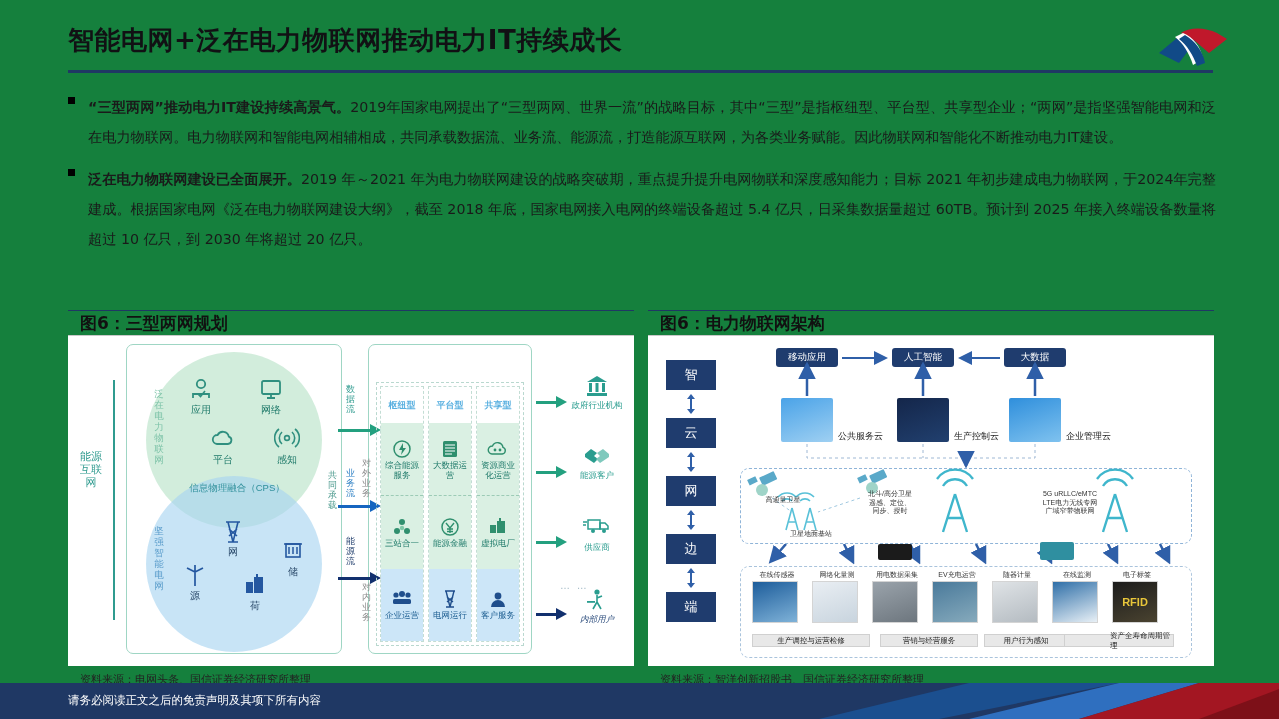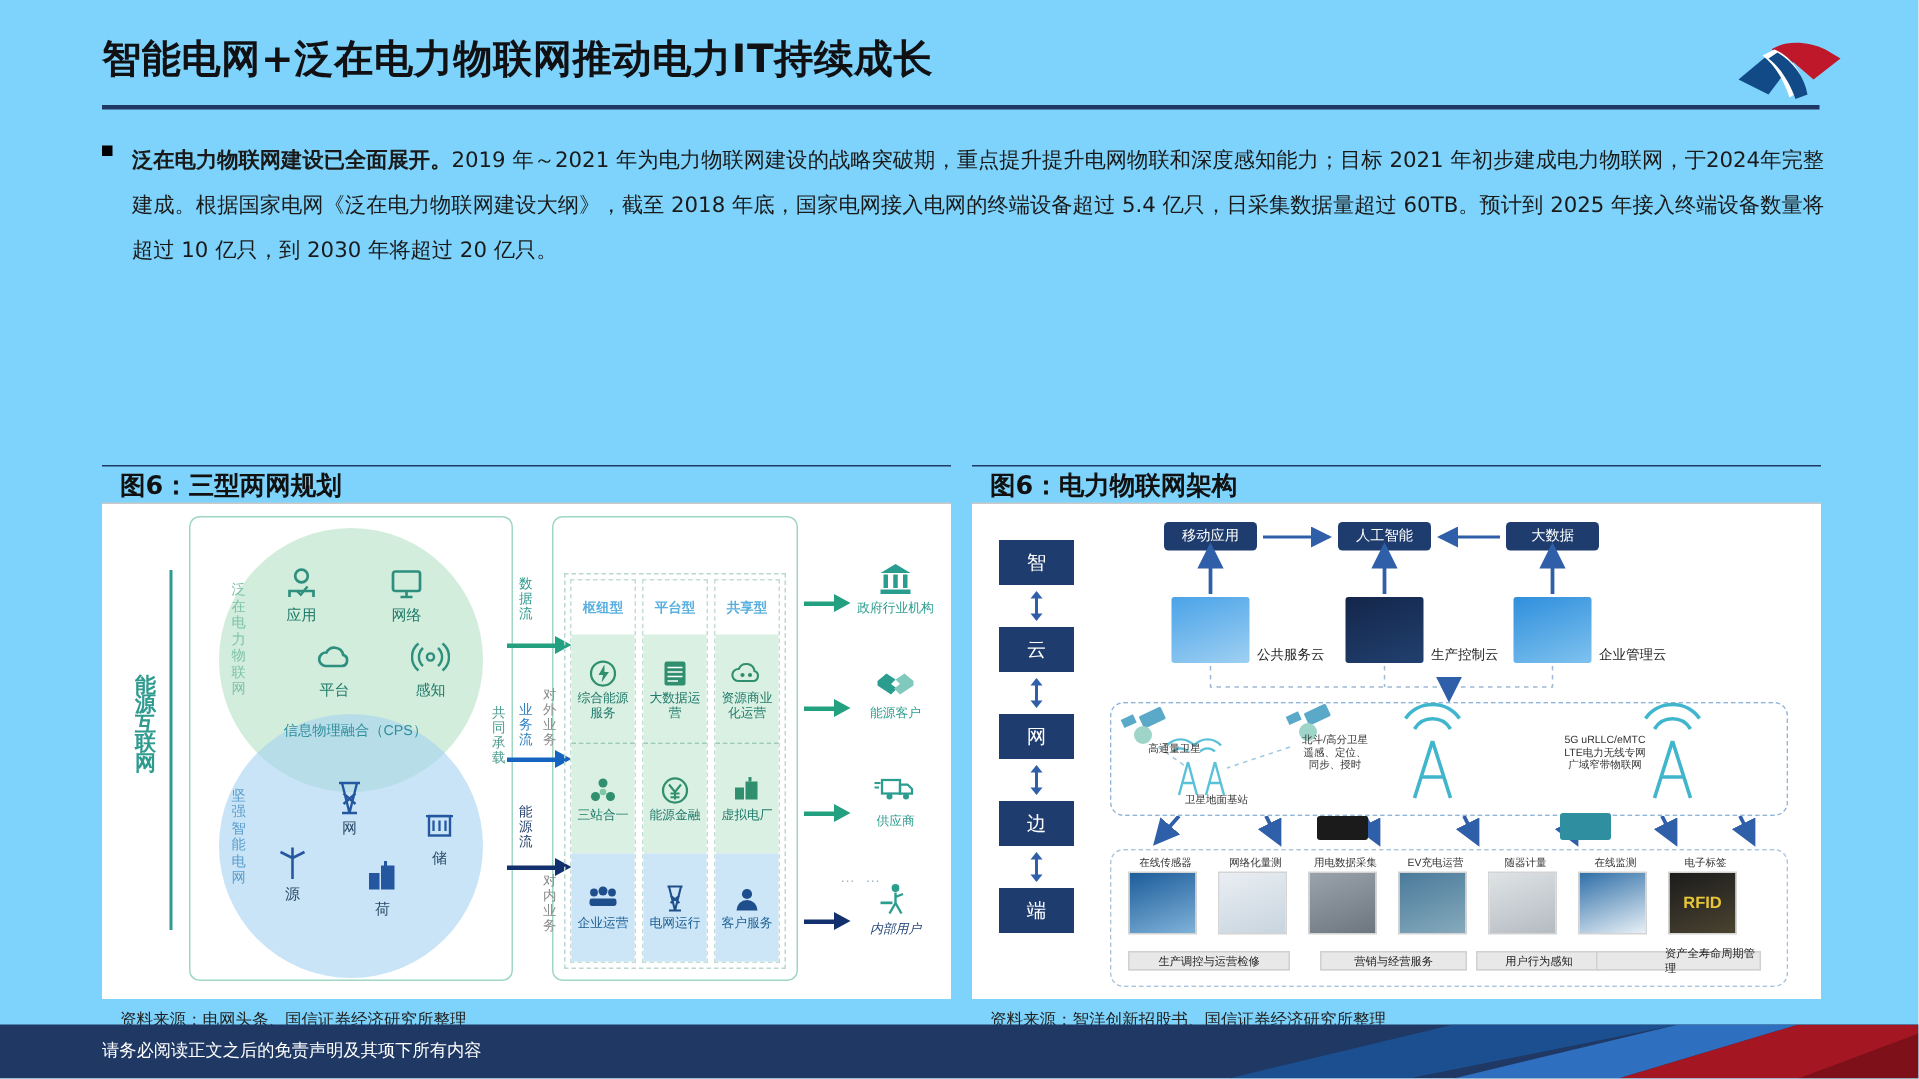--- a/index.html
+++ b/index.html
@@ -1,21 +1,21 @@
 <!DOCTYPE html>
 <html><head>
 <meta charset="utf-8">
 <style>
   * { box-sizing: border-box; margin: 0; padding: 0; }
   html, body {
     width: 1279px; height: 719px;
     font-family: "Liberation Sans", "DejaVu Sans", sans-serif;
     background: #ffffff; overflow: hidden;
   }
-  #slide { position: relative; width: 1279px; height: 719px; background: #7dd3fc; }
+  #slide { position: relative; width: 1279px; height: 719px; background: #15803d; }
 
   
   #header { position: absolute; left: 0; top: 0; width: 1279px; height: 88px; }
   #title-block { position: absolute; left: 68px; top: 22px; width: 800px; }
   #slide-title {
     font-family: "DejaVu Sans", sans-serif;
     font-size: 26px; font-weight: bold; color: #111114;
     letter-spacing: 0.5px; white-space: nowrap; line-height: 36px;
   }
   #title-rule { position: absolute; left: 68px; top: 70px; width: 1145px; height: 3px; background: #1f3864; }
@@ -49,21 +49,21 @@
   .fig-foot { height: 28px; border-bottom: 1.5px solid #1f3864; display: flex; align-items: center; padding-left: 12px; }
   .fig-source { font-family: "DejaVu Sans", sans-serif; font-size: 11px; color: #222; }
 
   
   #ld { position: absolute; left: 0; top: 4px; width: 566px; height: 322px; }
   .ld-panel { position: absolute; border: 1px solid #9fd6c4; border-radius: 7px; }
   #ld-left-panel { left: 58px; top: 4px; width: 216px; height: 310px; }
   #ld-right-panel { left: 300px; top: 4px; width: 164px; height: 310px; }
   #ld-energy-net {
     position: absolute; left: 10px; top: 110px; width: 26px;
-    font-size: 14px; font-weight: bold; color: #2f9b8f; line-height: 13px; text-align: right;
+    font-size: 11px; font-weight: normal; color: #2f9b8f; line-height: 13px; text-align: center;
   }
   #ld-energy-bar { position: absolute; left: 45px; top: 40px; width: 2px; height: 240px; background: #2f9b8f; }
   .venn { position: absolute; border-radius: 50%; }
   #venn-top { left: 78px; top: 12px; width: 176px; height: 176px; background: rgba(173,222,191,.55); }
   #venn-bot { left: 78px; top: 136px; width: 176px; height: 176px; background: rgba(166,212,240,.62); }
   .venn-side-label { position: absolute; width: 14px; font-size: 9.5px; line-height: 11px; color: #6fb79f; text-align: center; }
   #venn-lbl-top { left: 84px; top: 48px; color: #7dc3a8; }
   #venn-lbl-bot { left: 84px; top: 185px; color: #5b9dcb; }
   .venn-item { position: absolute; width: 54px; text-align: center; }
   .venn-item .glyph { display: block; height: 26px; }
@@ -143,20 +143,26 @@
         <path d="M28 10 C38 16, 46 26, 48 38 L40 41 C36 30, 30 20, 22 14 Z" fill="#114a87"></path>
       </svg>
     </div>
   </div>
 
   <div id="body-text">
     <div class="bullet-row">
       <span class="bullet-mark">
           <i></i>
         </span>
+      <p class="bullet-body"><b>“三型两网”推动电力IT建设持续高景气。</b><span>2019年国家电网提出了“三型两网、世界一流”的战略目标，其中“三型”是指枢纽型、平台型、共享型企业；“两网”是指坚强智能电网和泛在电力物联网。电力物联网和智能电网相辅相成，共同承载数据流、业务流、能源流，打造能源互联网，为各类业务赋能。因此物联网和智能化不断推动电力IT建设。</span></p>
+    </div>
+    <div class="bullet-row">
+      <span class="bullet-mark">
+          <i></i>
+        </span>
       <p class="bullet-body"><b>泛在电力物联网建设已全面展开。</b><span>2019 年～2021 年为电力物联网建设的战略突破期，重点提升提升电网物联和深度感知能力；目标 2021 年初步建成电力物联网，于2024年完整建成。根据国家电网《泛在电力物联网建设大纲》，截至 2018 年底，国家电网接入电网的终端设备超过 5.4 亿只，日采集数据量超过 60TB。预计到 2025 年接入终端设备数量将超过 10 亿只，到 2030 年将超过 20 亿只。</span></p>
     </div>
   </div>
 
   <div class="figure" id="figure-left">
     <div class="fig-head">
       <span class="fig-title">图6：三型两网规划</span>
     </div>
     <div class="fig-canvas">
       <div id="ld">
@@ -562,21 +568,21 @@
         </div>
         <div class="tile" style="left:404px; top:232px;">
           <span class="cap">在线监测</span>
           <span class="img" style="background:linear-gradient(160deg,#2f6fa8,#e8f0f6);"></span>
         </div>
         <div class="tile" style="left:464px; top:232px;">
           <span class="cap">电子标签</span>
           <span class="img" style="background:linear-gradient(160deg,#1c1c1c,#4a4330); color:#e8c63a; font-size:11px; font-weight:bold; display:flex; align-items:center; justify-content:center;">RFID</span>
         </div>
 
-        <div class="band" style="left:104px; top:296px; width:108px;">生产调控与运营检修</div>
+        <div class="band" style="left:104px; top:296px; width:118px;">生产调控与运营检修</div>
         <div class="band" style="left:232px; top:296px; width:98px;">营销与经营服务</div>
         <div class="band" style="left:336px; top:296px; width:84px;">用户行为感知</div>
         <div class="band" style="left:416px; top:296px; width:110px;padding-left:45px;">资产全寿命周期管理</div>
 
       </div>
     </div>
     <div class="fig-foot">
       <span class="fig-source">资料来源：智洋创新招股书、国信证券经济研究所整理</span>
     </div>
   </div>

